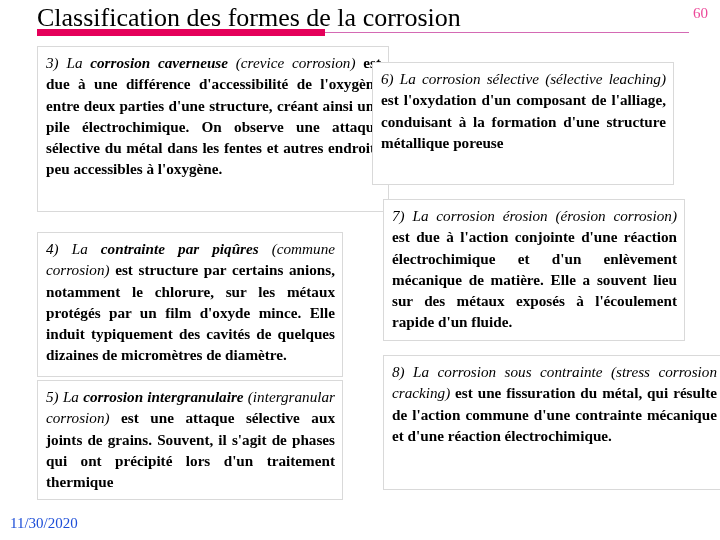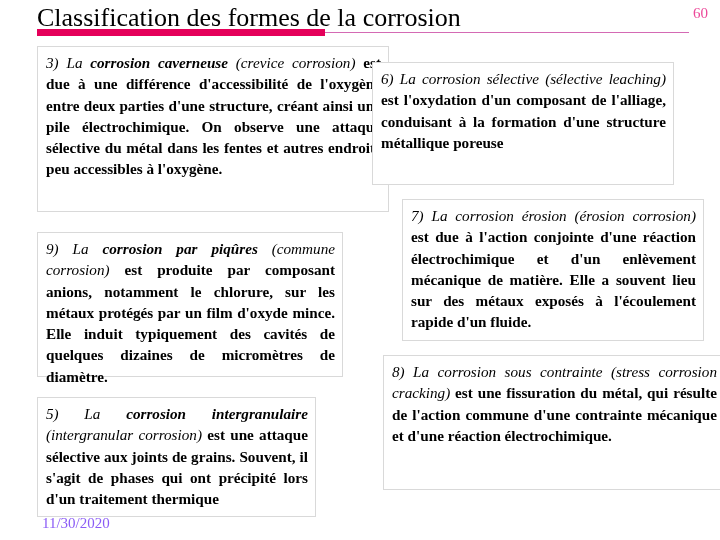--- a/index.html
+++ b/index.html
@@ -77,53 +77,52 @@
     font-weight: normal;
   }
   .para .bi {
     font-style: italic;
     font-weight: bold;
   }
 
   
   #box-3 { left: 37px;  top: 46px;  width: 352px; height: 166px; }
   #box-4 { left: 37px;  top: 232px; width: 306px; height: 145px; }
-  #box-5 { left: 37px;  top: 397px; width: 279px; height: 120px; }
+  #box-5 { left: 37px;  top: 380px; width: 306px; height: 120px; }
 
   
   #box-6 { left: 372px; top: 62px;  width: 302px; height: 123px; }
-  #box-7 { left: 383px; top: 199px; width: 302px; height: 142px; margin-left: 19px; }
+  #box-7 { left: 383px; top: 199px; width: 302px; height: 142px; }
   #box-8 { left: 383px; top: 355px; width: 342px; height: 135px; }
 
   
   .footer-date {
     position: absolute;
     left: 10px;
     bottom: 8px;
     font-size: 15px;
     line-height: 18px;
-    color: #8b5cf6;
-    margin-left: 32px;
+    color: #1d4ed8;
   }
 </style>
 </head>
 <body>
 
 <div class="slide-number">60</div>
 
 <div class="title">Classification des formes de la corrosion</div>
 <div class="title-rule-thin"></div>
 <div class="title-rule-thick"></div>
 
 <div class="textbox" id="box-3">
   <p class="para"><span class="it">3) La </span><span class="bi">corrosion caverneuse</span><span class="it"> (crevice corrosion)</span><span> est due à une différence d'accessibilité de l'oxygène entre deux parties d'une structure, créant ainsi une pile électrochimique. On observe une attaque sélective du métal dans les fentes et autres endroits peu accessibles à l'oxygène.</span></p>
 </div>
 
 <div class="textbox" id="box-4">
-  <p class="para"><span class="it">9) La </span><span class="bi">corrosion par piqûres</span><span class="it"> (commune corrosion)</span><span> est produite par composant anions, notamment le chlorure, sur les métaux protégés par un film d'oxyde mince. Elle induit typiquement des cavités de quelques dizaines de micromètres de diamètre.</span></p>
+  <p class="para"><span class="it">4) La </span><span class="bi">contrainte par piqûres</span><span class="it"> (commune corrosion)</span><span> est structure par certains anions, notamment le chlorure, sur les métaux protégés par un film d'oxyde mince. Elle induit typiquement des cavités de quelques dizaines de micromètres de diamètre.</span></p>
 </div>
 
 <div class="textbox" id="box-5">
   <p class="para"><span class="it">5) La </span><span class="bi">corrosion intergranulaire</span><span class="it"> (intergranular corrosion)</span><span> est une attaque sélective aux joints de grains. Souvent, il s'agit de phases qui ont précipité lors d'un traitement thermique</span></p>
 </div>
 
 <div class="textbox" id="box-6">
   <p class="para"><span class="it">6) La corrosion sélective (sélective leaching)</span><span class="bi"></span><span class="it"></span><span> est l'oxydation d'un composant de l'alliage, conduisant à la formation d'une structure métallique poreuse</span></p>
 </div>
 

